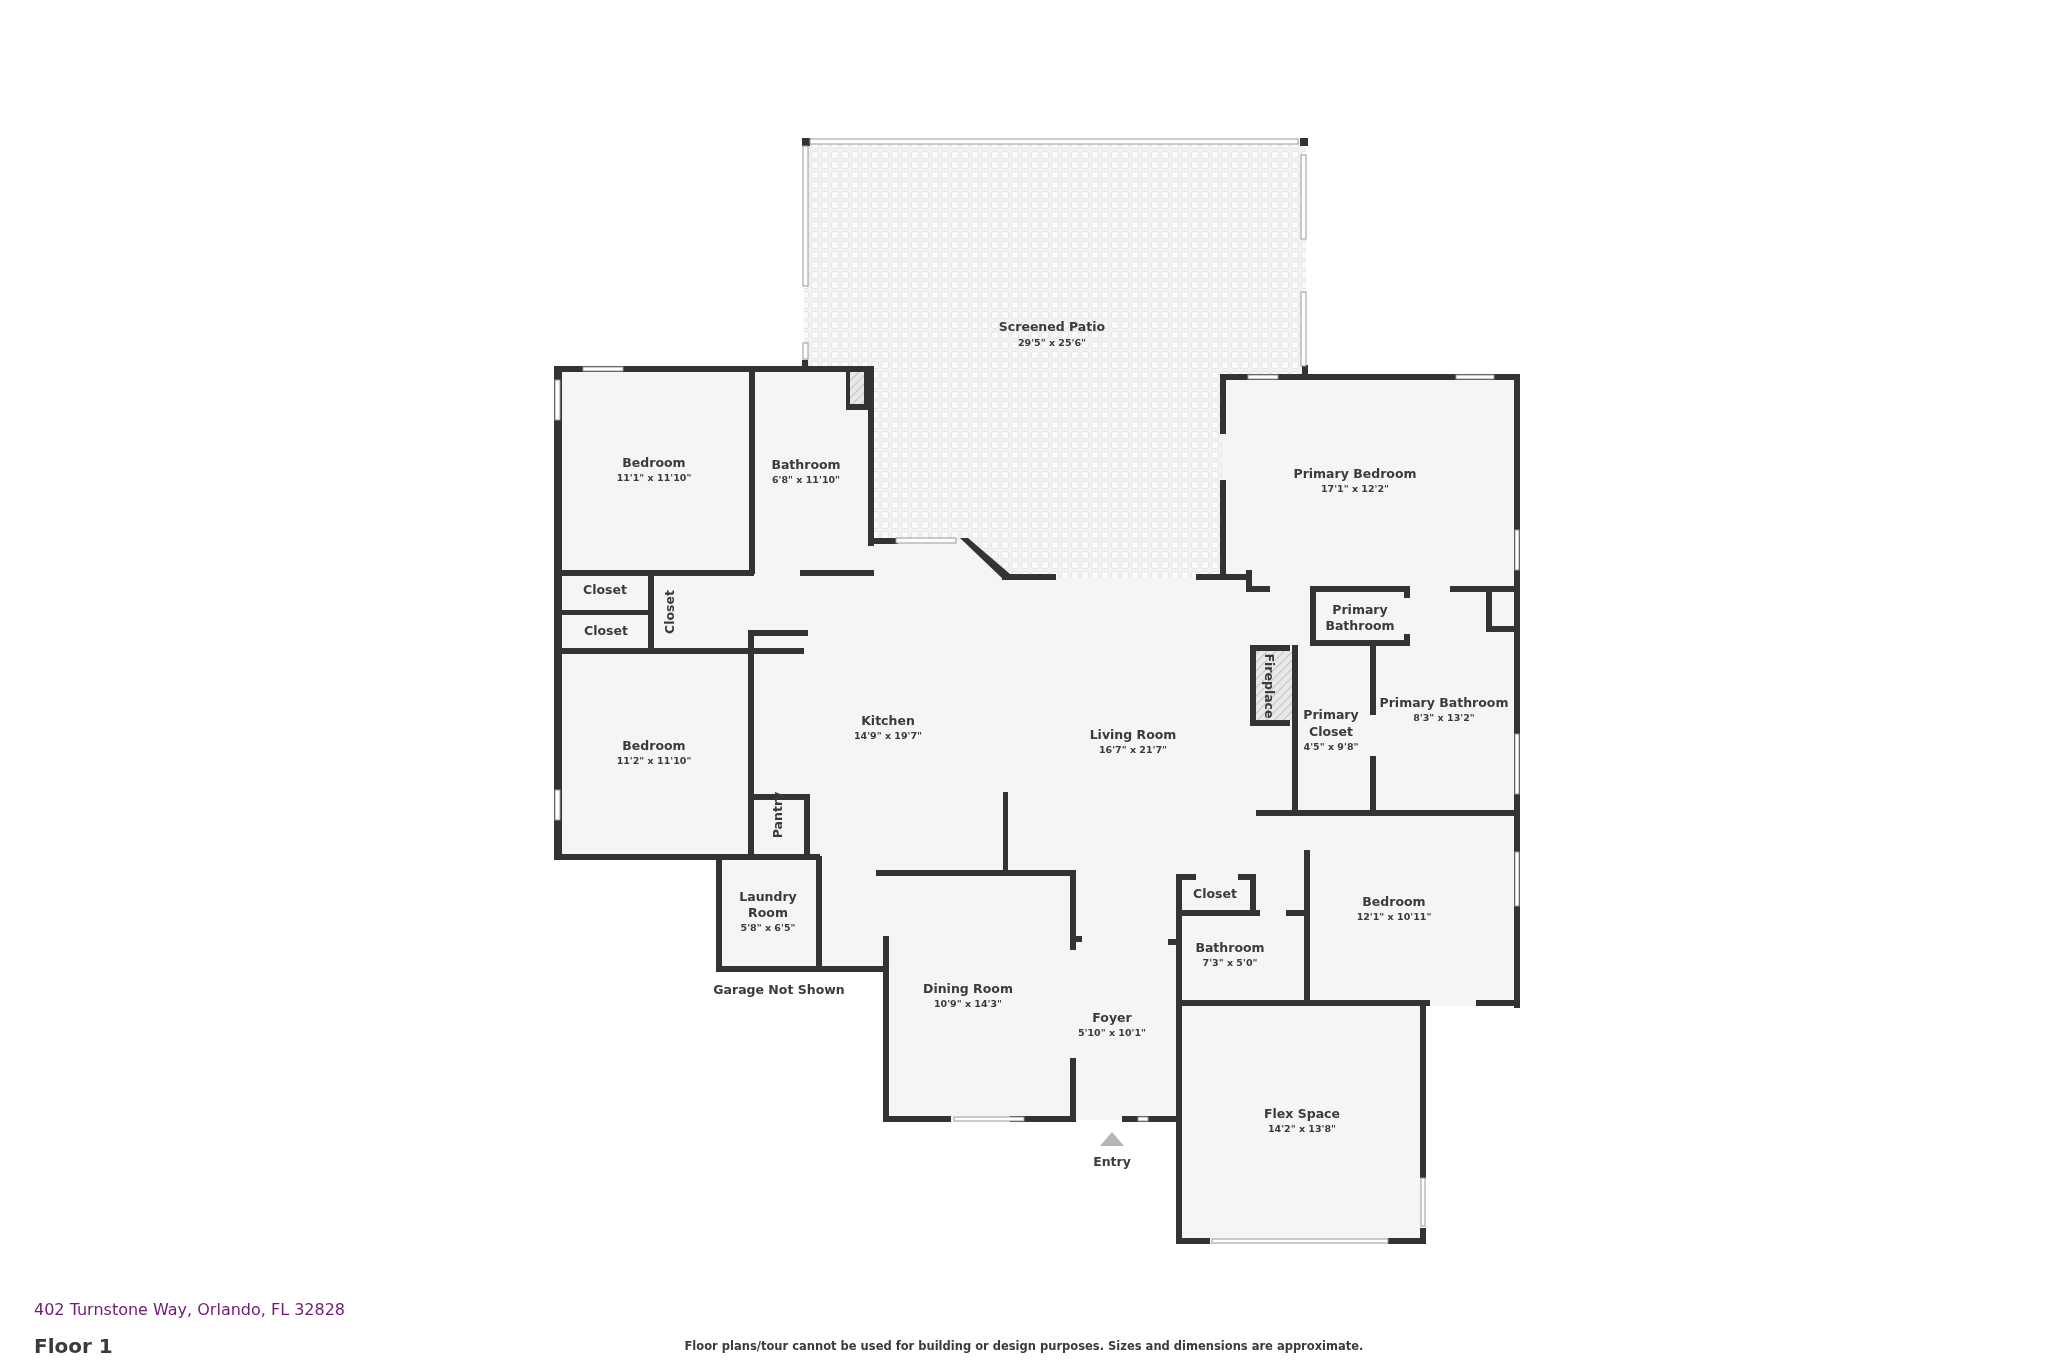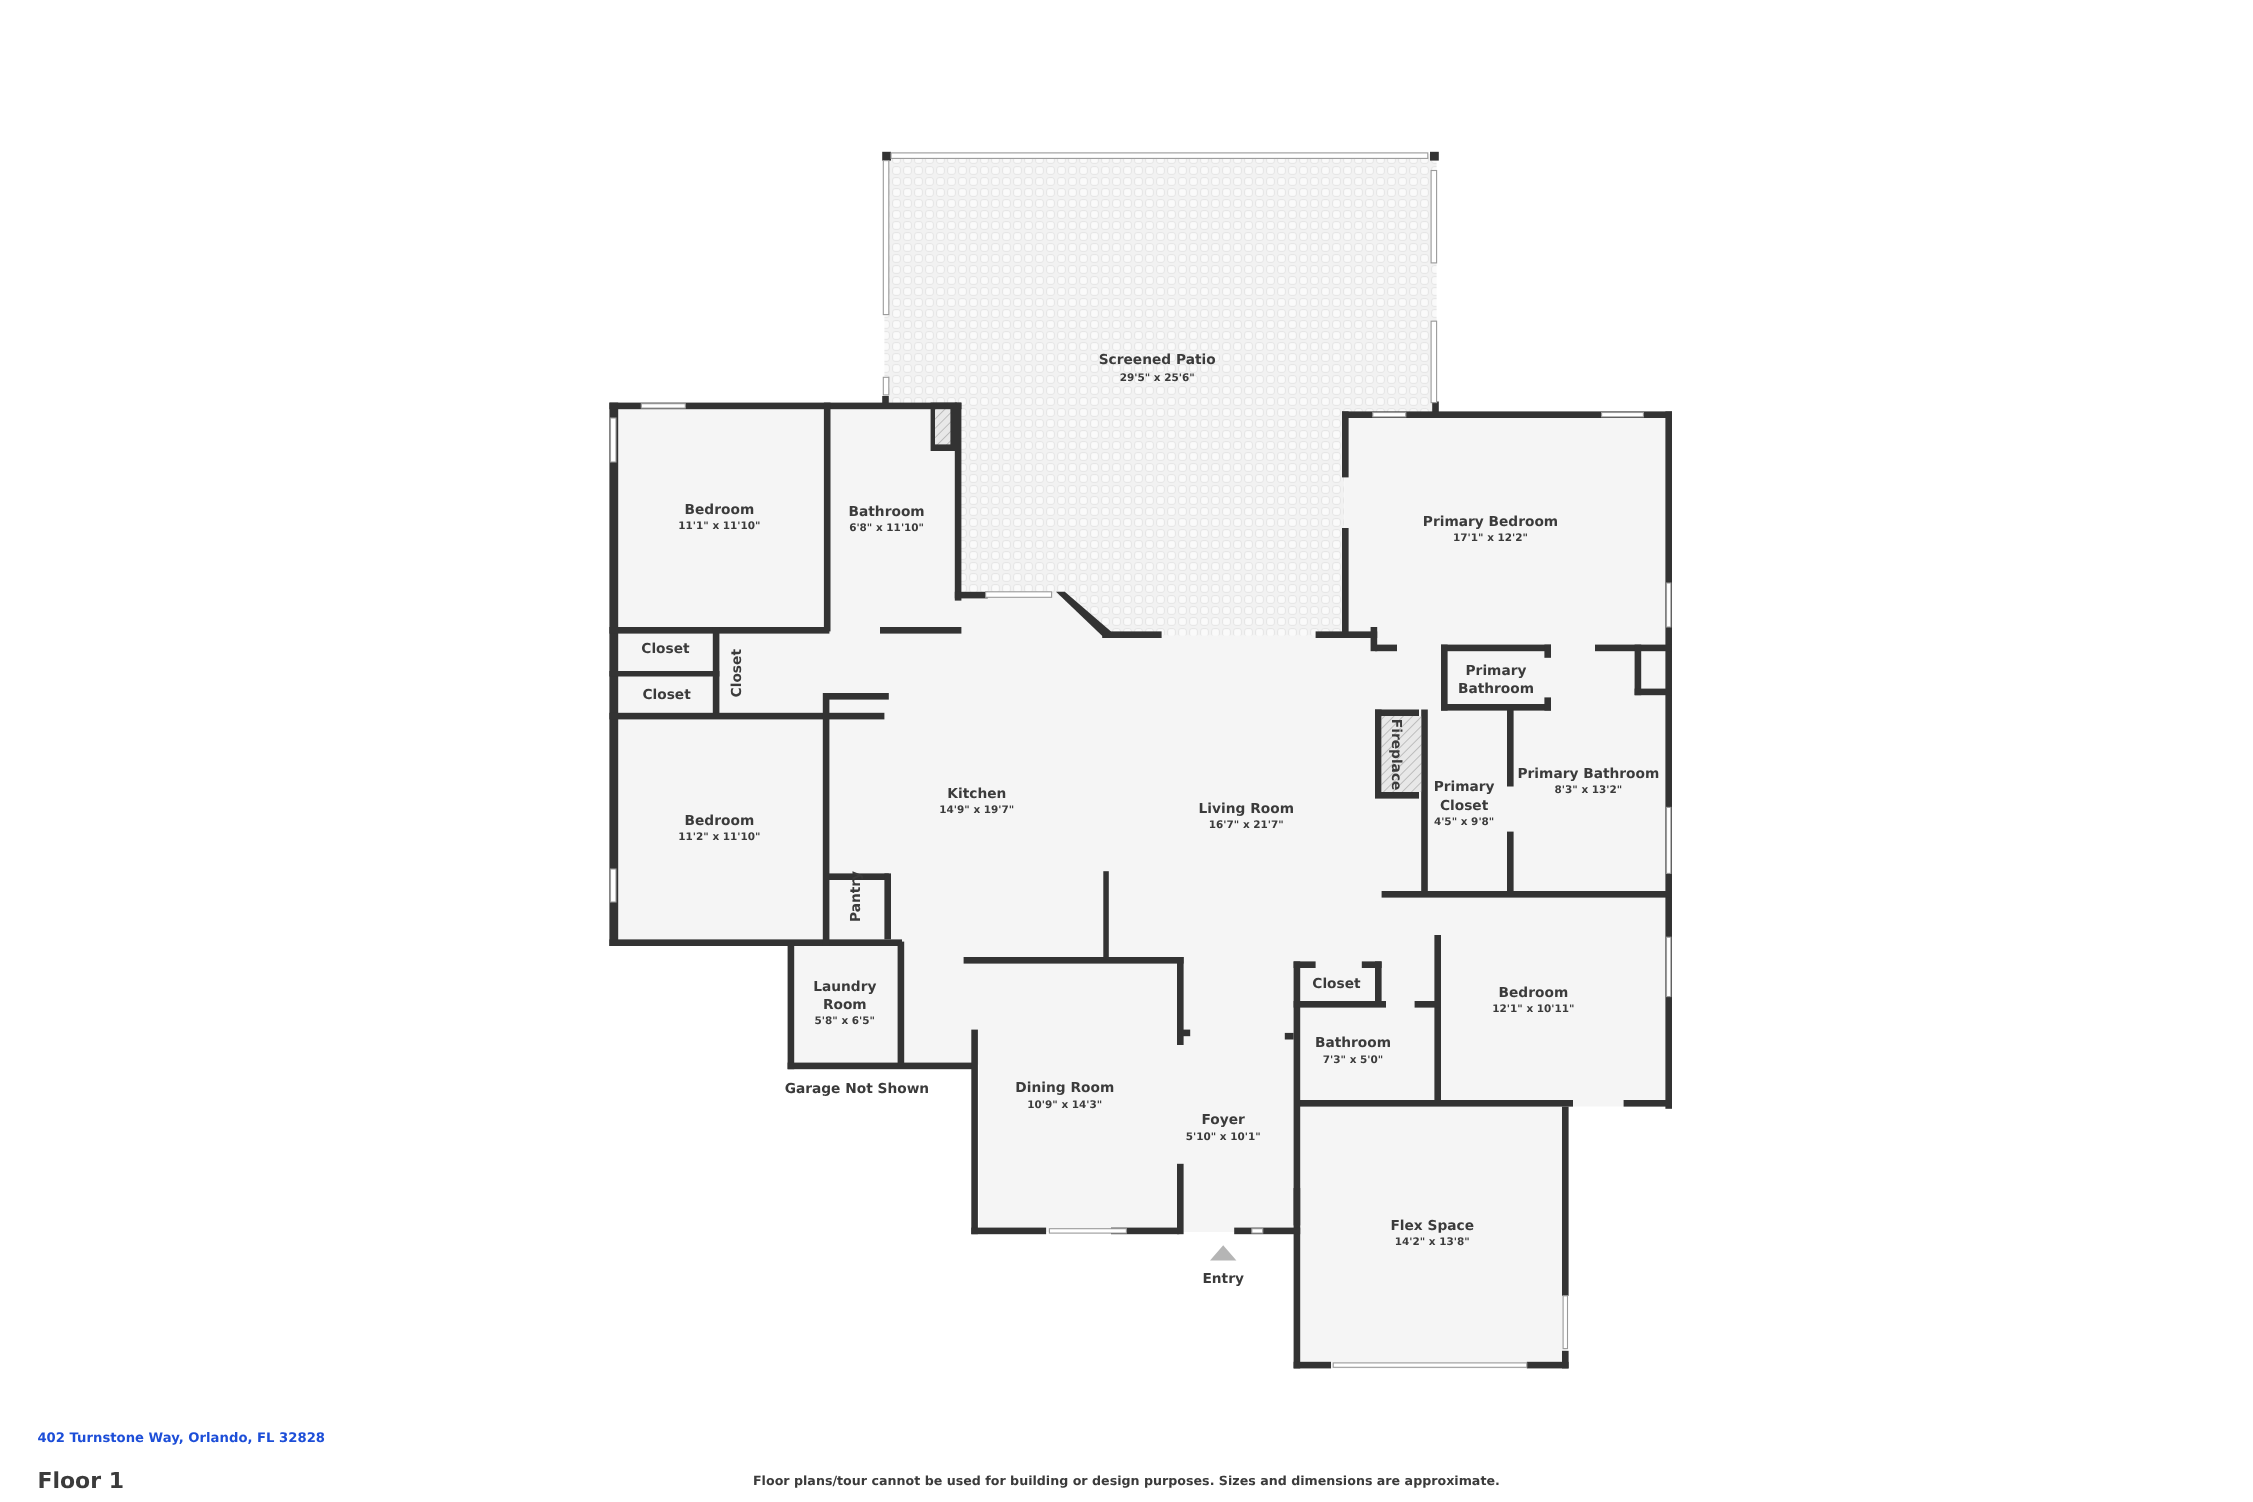--- a/index.html
+++ b/index.html
@@ -4,21 +4,21 @@
 <style>
   html, body { margin: 0; padding: 0; background: #ffffff; }
   body { width: 2048px; height: 1365px; position: relative; overflow: hidden;
          font-family: "DejaVu Sans", sans-serif; color: #3b3b3b; }
   #plan { position: absolute; left: 0; top: 0; width: 2048px; height: 1365px; }
   .wall { fill: #333333; }
   .floor { fill: #f5f5f5; }
   .window { fill: #ffffff; stroke: #9a9a9a; stroke-width: 1; }
   .label-name { font-family: "DejaVu Sans", sans-serif; font-weight: bold; font-size: 12.5px; fill: #3b3b3b; }
   .label-dim { font-family: "DejaVu Sans", sans-serif; font-weight: bold; font-size: 9.5px; fill: #3b3b3b; }
-  .footer-address { position: absolute; left: 34px; top: 1300px; font-size: 12px; font-weight: bold; color: #1d4ed8; }
+  .footer-address { position: absolute; left: 34px; top: 1300px; font-size: 16px; font-weight: normal; color: #701a75; }
   .footer-floor { position: absolute; left: 34px; top: 1334px; font-size: 20px; font-weight: bold; color: #3b3b3b; }
   .footer-disclaimer { position: absolute; left: 0; width: 2048px; top: 1339px; text-align: center; font-size: 11.5px; font-weight: bold; color: #3b3b3b; }
 </style>
 </head>
 <body>
 
 <svg id="plan" viewBox="0 0 2048 1365" xmlns="http://www.w3.org/2000/svg">
   <defs>
     <pattern id="tile" width="10" height="10" patternUnits="userSpaceOnUse">
       <rect width="10" height="10" fill="#f2f2f2"></rect>

